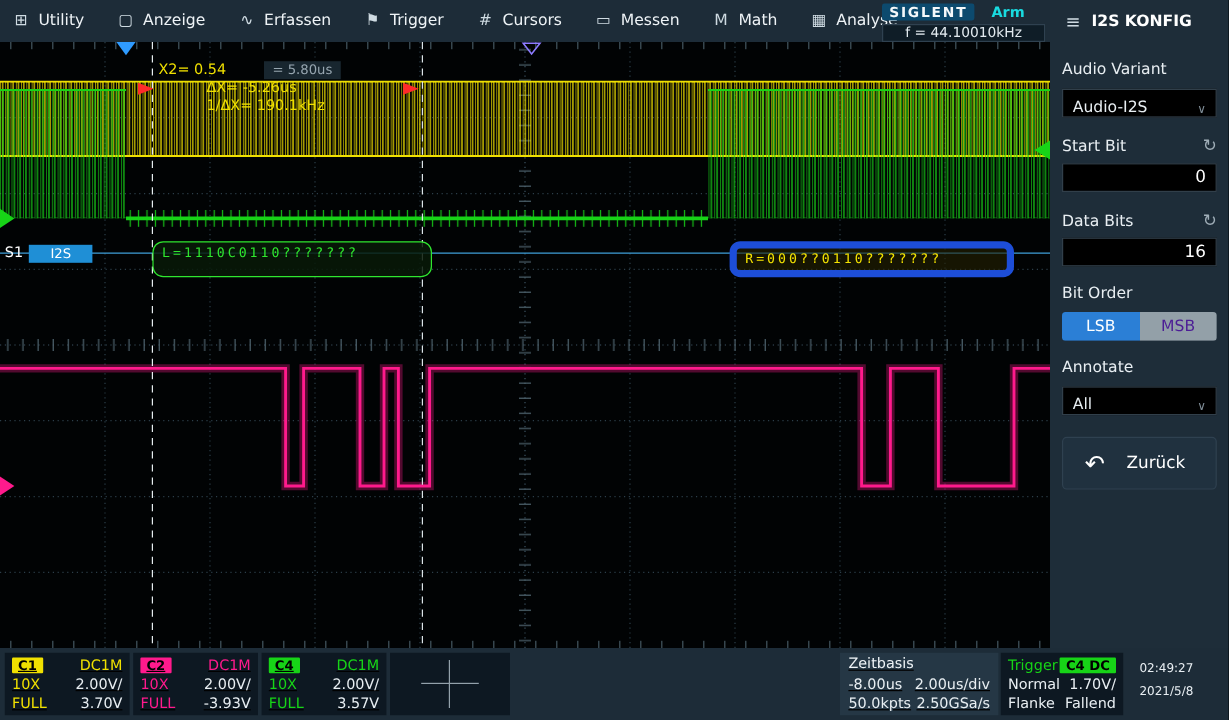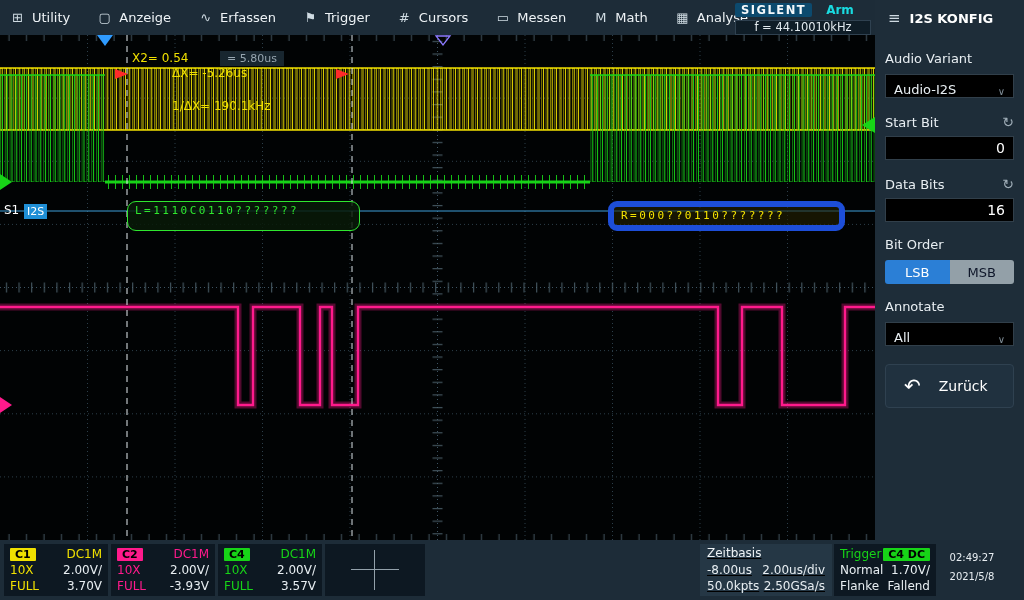--- a/index.html
+++ b/index.html
@@ -34,42 +34,42 @@
   .sb-select { margin-top:8px; height:24px; background:#000; border:1px solid #313f4a; color:#e8eef2;
                font-size:13px; display:flex; align-items:flex-end; justify-content:space-between;
                padding:0 8px; cursor:default; }
   .sb-select .chev { color:#7f8d97; font-size:10px; }
   .sb-input { margin-top:6px; height:24px; width:100%; background:#000; border:1px solid #313f4a;
               color:#fff; font-size:14px; text-align:right; padding:0 8px;
               font-family:"DejaVu Sans","Liberation Sans",sans-serif; }
   .segmented { margin-top:8px; height:24px; display:flex; border-radius:3px; overflow:hidden; }
   .seg { flex:1; display:flex; align-items:center; justify-content:center; font-size:13px; cursor:default; }
   .seg-on  { background:#2b7fd6; color:#fff; }
-  .seg-off { background:#93a0a8; color:#0f172a; }
+  .seg-off { background:#93a0a8; color:#4c1d95; }
   .back-btn { margin-top:18px; height:44px; border:1px solid #2f4150; border-radius:4px; background:#20313f;
               display:flex; align-items:center; gap:18px; padding-left:18px; color:#fff; cursor:default; }
   .back-btn .bk { font-size:20px; line-height:20px; }
   .back-btn .bl { font-size:14px; }
 
   
   .plot { position:absolute; left:0; top:35px; width:875px; height:505px; background:#010304; }
   .plot svg { position:absolute; left:0; top:0; }
   .ov { position:absolute; white-space:nowrap; }
   .cur-y { color:#f0e000; font-size:12px; }
   .cur-gray { background:#18262f; color:#97a6b0; font-size:11px; padding:1px 7px; }
   .s1 { color:#fff; font-size:12px; }
-  .i2s-badge { background:#1f8fd6; color:#fff; font-size:11px; padding:0 3px; line-height:15px; }
+  .i2s-badge { background:#1f8fd6; color:#fff; font-size:11px; padding:0 18px; line-height:15px; }
   .dec { height:30px; border-radius:9px; font-family:"DejaVu Sans Mono","Liberation Mono",monospace;
          font-size:11px; line-height:17px; padding-left:7px; letter-spacing:2.5px; overflow:hidden; }
   .dec-l { border:1px solid #2fe62f; color:#2fe62f; background:rgba(8,26,8,0.85); }
   .dec-r { border:6px solid #1d4ed8; color:#f5e400; background:rgba(36,34,2,0.6); }
 
   
   .bottombar { position:absolute; left:0; top:540px; width:1024px; height:60px; background:#1d2c38; }
-  .bb-box { position:absolute; top:4px; height:52px; background:#0d1822; padding:2px 6px; }
+  .bb-box { position:absolute; top:4px; height:52px; background:#0d1822; padding:2px 6px;text-decoration:underline; }
   .bb-row { display:flex; justify-content:space-between; align-items:center; height:16px; font-size:12px; }
   .badge { font-size:11px; font-weight:bold; padding:0 5px; line-height:13px; color:#000; border-radius:1px; }
   .wt { color:#e8eef2; }
   .c1c { color:#f0e000; } .bg-c1 { background:#f0e000; }
   .c2c { color:#ff1a8c; } .bg-c2 { background:#ff1a8c; }
   .c4c { color:#17d417; } .bg-c4 { background:#17d417; }
   .crossbox { position:absolute; left:325px; top:4px; width:100px; height:52px; background:#0d1822; }
   .crossbox::before { content:""; position:absolute; left:26px; top:25px; width:48px; height:1px; background:#93a1ab; }
   .crossbox::after  { content:""; position:absolute; left:49px; top:6px; width:1px; height:40px; background:#93a1ab; }
   .tb-box { position:absolute; left:700px; top:4px; width:132px; height:52px; background:#253745; padding:2px 7px;text-decoration:underline; }
@@ -246,21 +246,21 @@
       <polygon points="97,0 113,0 105,11" fill="#2f9bff"></polygon>
       <polygon points="436,1 450,1 443,10" fill="none" stroke="#8d7bff" stroke-width="1.3"></polygon>
       <polygon points="875,82 862,90 875,98" fill="#17d417"></polygon>
       <polygon points="0,139 12,147 0,155" fill="#17d417"></polygon>
       <polygon points="0,362 12,370 0,378" fill="#ff1a8c"></polygon>
     </svg>
 
     <div class="ov cur-gray" style="left:220px; top:16px;">= 5.80us</div>
     <div class="ov cur-y" style="left:132px; top:16px;">X2= 0.54</div>
     <div class="ov cur-y" style="left:172px; top:31px;">ΔX= -5.26us</div>
-    <div class="ov cur-y" style="left:172px; top:64px;">1/ΔX= 190.1kHz</div>
+    <div class="ov cur-y" style="left:172px; top:46px;">1/ΔX= 190.1kHz</div>
 
     <div class="ov s1" style="left:4px; top:168px;">S1</div>
     <div class="ov i2s-badge" style="left:24px; top:169px;">I2S</div>
     <div class="ov dec dec-l" style="left:127px; top:166px; width:233px;">L=1110C0110???????</div>
     <div class="ov dec dec-r" style="left:608px; top:166px; width:237px;">R=000??0110???????</div>
   </div>
 
   <div class="bottombar">
 
     <div class="bb-box" style="left:4px; width:104px;">

